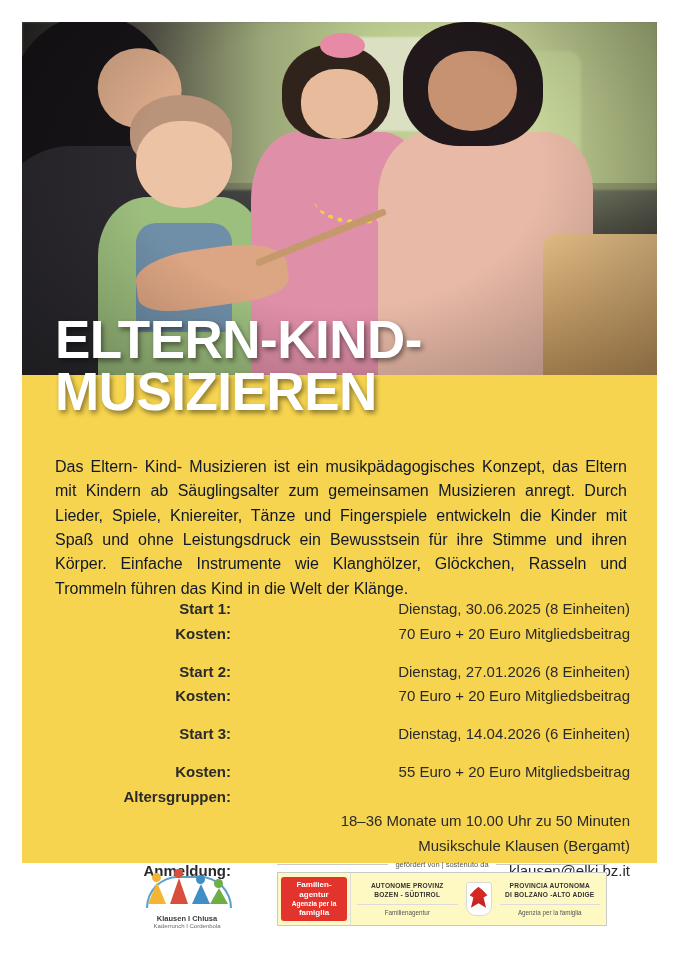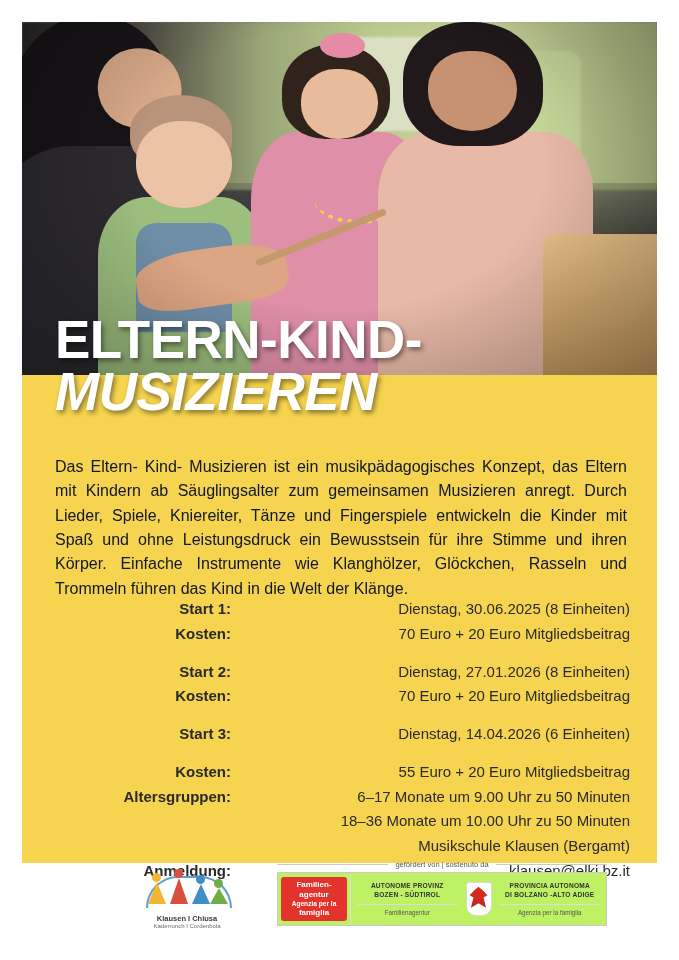--- a/index.html
+++ b/index.html
@@ -159,21 +159,21 @@
     top: 314px;
     width: 600px;
     font-size: 53px;
     line-height: 0.98;
     font-weight: bold;
     color: #ffffff;
     letter-spacing: -0.5px;
     text-shadow: 2px 3px 5px rgba(0,0,0,0.45);
     font-family: "Liberation Sans", sans-serif;
   }
-  .headline .l2 { display: block; font-style: italic; }
+  .headline .l2 { display: block; }
 
   .intro {
     position: absolute;
     left: 55px;
     top: 455px;
     width: 572px;
     font-size: 16px;
     line-height: 1.52;
     color: #0f172a;
     text-align: justify;
@@ -278,21 +278,21 @@
   .sponsor-head .line {
     flex: 1 1 auto;
     height: 1px;
     background: #c9c9c9;
   }
   .sponsor-box {
     border: 1px solid #c9c9c9;
     display: flex;
     align-items: stretch;
     height: 52px;
-    background: #bef264;
+    background: #fef9c3;
   }
   .fam-logo {
     width: 72px;
     border-right: 1px solid #dcdcdc;
     display: flex;
     flex-direction: column;
     align-items: center;
     justify-content: center;
     padding: 2px 0;
   }
@@ -430,21 +430,20 @@
     </div>
 
     <div class="gap"></div>
 
     <div class="drow">
       <div class="dlabel">Kosten:</div>
       <div class="dval">55 Euro + 20 Euro Mitgliedsbeitrag</div>
     </div>
     <div class="drow">
       <div class="dlabel">Altersgruppen:</div>
-      <div class="dval">6–17 Monate um 9.00 Uhr zu 50 Minuten</div>
     </div>
     <div class="drow">
       <div class="dlabel"></div>
       <div class="dval">18–36 Monate um 10.00 Uhr zu 50 Minuten</div>
     </div>
     <div class="drow">
       <div class="dval">Musikschule Klausen (Bergamt)</div>
     </div>
     <div class="drow">
       <div class="dlabel">Anmeldung:</div>

